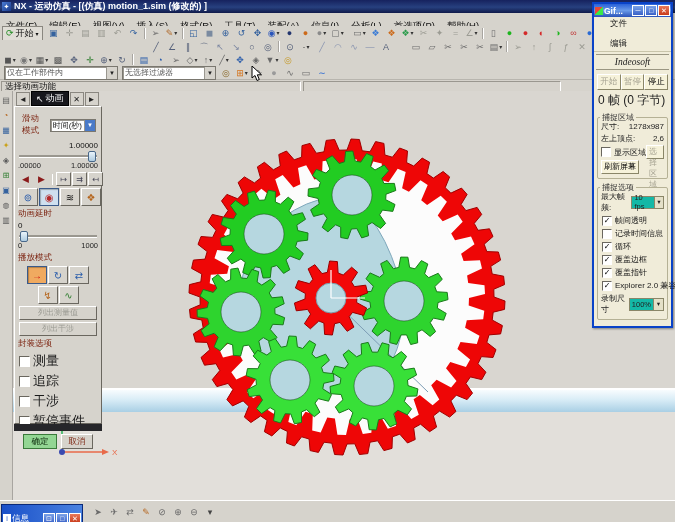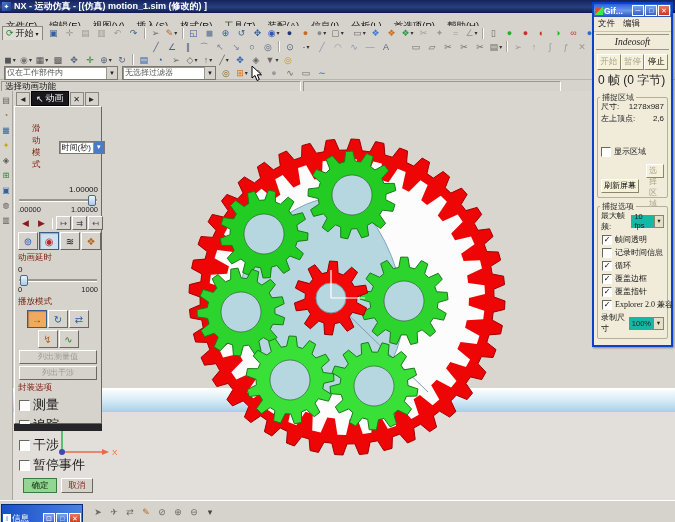--- a/index.html
+++ b/index.html
@@ -85,37 +85,37 @@
   
   #gifwin{position:absolute;left:592px;top:2px;width:81px;background:#f0ecd9;border:2px solid #0a43c8;
     box-sizing:border-box;font-size:8.5px;box-shadow:1px 1px 2px rgba(0,0,0,.4);}
   #giftitle{height:13px;background:linear-gradient(180deg,#2a62d8,#6a9ae8 50%,#2a52b8);display:flex;align-items:center;
     padding:0 1px;gap:1px;}
   #giftitle .gicon{width:8px;height:8px;background:linear-gradient(135deg,#e84a3a 50%,#3ae84a 50%);flex:0 0 auto;}
   #giftitle .gt{color:#fff;font-size:8.5px;font-weight:bold;flex:1;white-space:nowrap;overflow:hidden;}
   .wctl{width:10px;height:9px;font-size:7px;line-height:9px;text-align:center;border:1px solid #fff;
     background:linear-gradient(180deg,#7aa2e8,#3a62c8);color:#fff;flex:0 0 auto;}
   .wctl.close{background:linear-gradient(180deg,#e87a5a,#c83a1a);}
-  #gifmenu{display:flex;gap:8px;padding:1px 4px;border-bottom:1px solid #c8c4aa;}
+  #gifmenu{display:flex;gap:8px;padding:1px 16px;border-bottom:1px solid #c8c4aa;flex-direction:column;}
   #gifmenu .gm{font-size:8.5px;color:#222;}
   #gifbrand{border-top:1px solid #9a9682;border-bottom:1px solid #9a9682;margin:2px 2px;
     text-align:center;font-family:"Liberation Serif",serif;font-style:italic;font-size:9.5px;color:#222;padding:2px 0;}
   #gifbtns{display:flex;justify-content:space-between;padding:2px 3px;}
   .gbtn{width:23px;height:14px;background:#f6f2da;border:1px solid;border-color:#fff #8a8668 #8a8668 #fff;
     font-size:8.5px;text-align:center;line-height:13px;color:#000;}
   .gbtn.dis{color:#a5a291;}
   #gframes{font-size:12px;color:#222;padding:0 4px 2px 4px;}
   .ggroup{border:1px solid #b5b195;border-radius:2px;margin:2px 3px;padding:2px 3px 3px 3px;position:relative;}
   .ggroup .gtitle{position:absolute;top:-6px;left:2px;background:#f0ecd9;padding:0 2px;font-size:8px;color:#333;}
   .grow{display:flex;justify-content:space-between;align-items:center;margin:1px 0;font-size:8px;color:#222;}
   .gchk .cbox{width:8px;height:8px;}
-  .gchk .clab{font-size:8px;font-family:Liberation Serif, serif;}
+  .gchk .clab{font-size:8px;}
   .gsmbtn{background:#f6f2da;border:1px solid;border-color:#fff #8a8668 #8a8668 #fff;font-size:8px;
     padding:0 2px;height:12px;line-height:11px;color:#000;}
-  .gsmbtn.dis{color:#a5a291;margin-top:39px;}
+  .gsmbtn.dis{color:#a5a291;}
   .gcombo{display:inline-flex;align-items:center;height:11px;background:#14b8a6;border:1px solid #8a8668;font-size:7.5px;}
   .gcombo .cval{padding:0 2px;}
   .gcombo .cbtn{width:9px;height:100%;background:#e4e0c8;border-left:1px solid #8a8668;font-size:5.5px;
     display:flex;align-items:center;justify-content:center;}
   
   #bottombar{position:absolute;left:0;top:500px;width:675px;height:22px;background:#d6d3cc;
     border-top:1px solid #fff;box-sizing:border-box;}
   #infowin{position:absolute;left:1px;top:3px;width:82px;height:29px;display:flex;align-items:center;
     background:linear-gradient(90deg,#1a50c8,#4a82e0);border:1px solid #0a2a7a;padding:0 1px;gap:1px;box-sizing:border-box;}
   #infowin .iicon{width:8px;height:9px;background:#fff;color:#1a50c8;font-size:7px;line-height:9px;text-align:center;flex:0 0 auto;}
@@ -349,21 +349,21 @@
     <span class="ptab-main">
       <span>↖</span>
       <span>动画</span>
     </span>
     <span class="ptab-btn">✕</span>
     <span class="ptab-btn">►</span>
   </div>
 
   <div id="apanel" class="z3">
     <div class="row" style="gap:2px">
-      <span class="lab" style="margin:14px">滑动模式</span>
+      <span class="lab" style="margin:4px">滑动模式</span>
       <span class="combo" style="flex:1;height:11px">
         <span class="cval" style="color:#222">时间(秒)</span>
         <span class="cbtn" style="margin-left:auto;background:#4a7ac8;color:#fff">▼</span>
       </span>
     </div>
     <div class="rt">1.00000</div>
     <div class="pslider">
       <div class="track"></div>
       <div class="thumb" style="right:2px"></div>
     </div>

